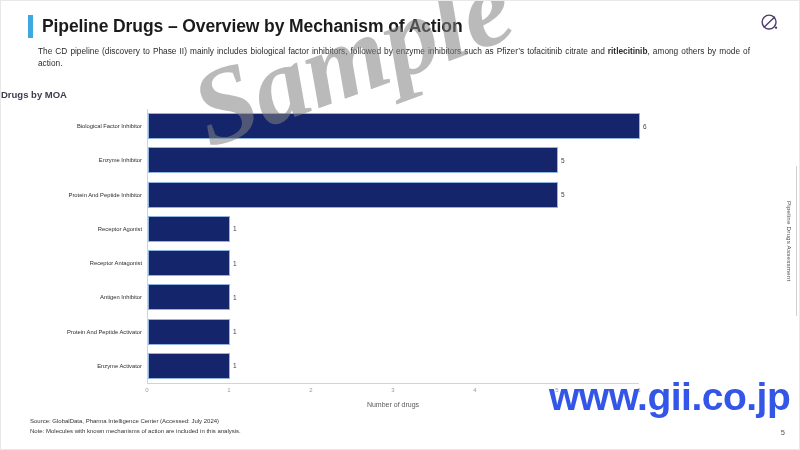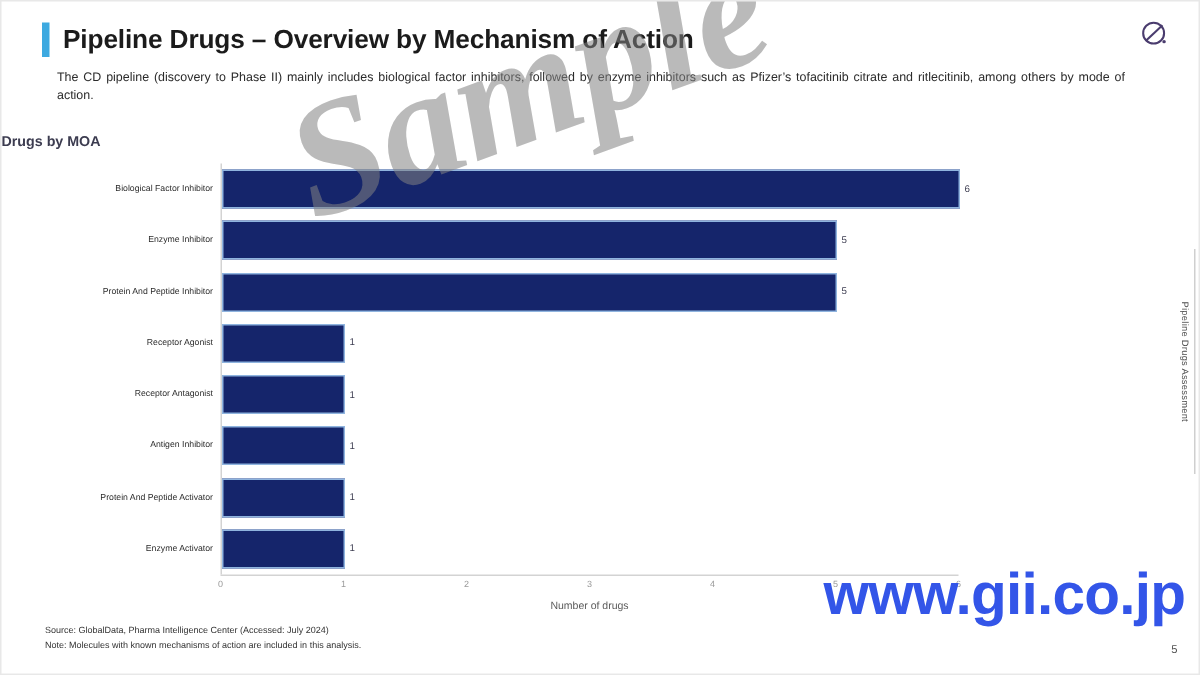--- a/index.html
+++ b/index.html
@@ -47,21 +47,21 @@
   .subtitle {
     position: absolute;
     left: 37px;
     top: 44px;
     width: 712px;
     font-size: 8.3px;
     line-height: 1.45;
     color: #2b2b2b;
     text-align: justify;
   }
-  .subtitle b { font-weight: normal; }
+  .subtitle b { font-weight: bold; }
 
   
   .logo {
     position: absolute;
     right: 18px;
     top: 11px;
     width: 22px;
     height: 22px;
   }
 

